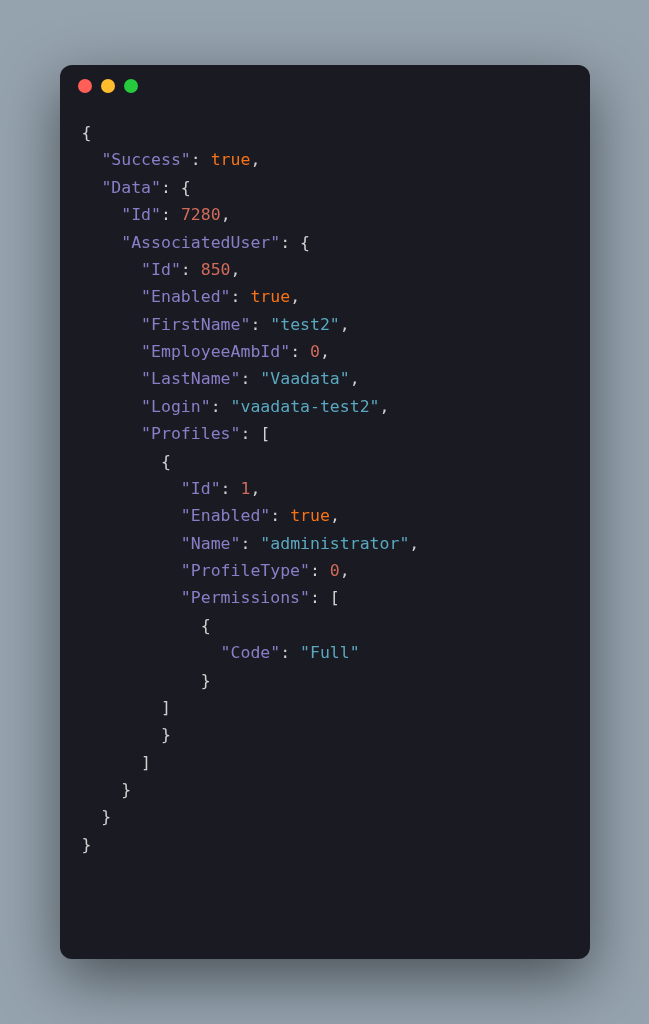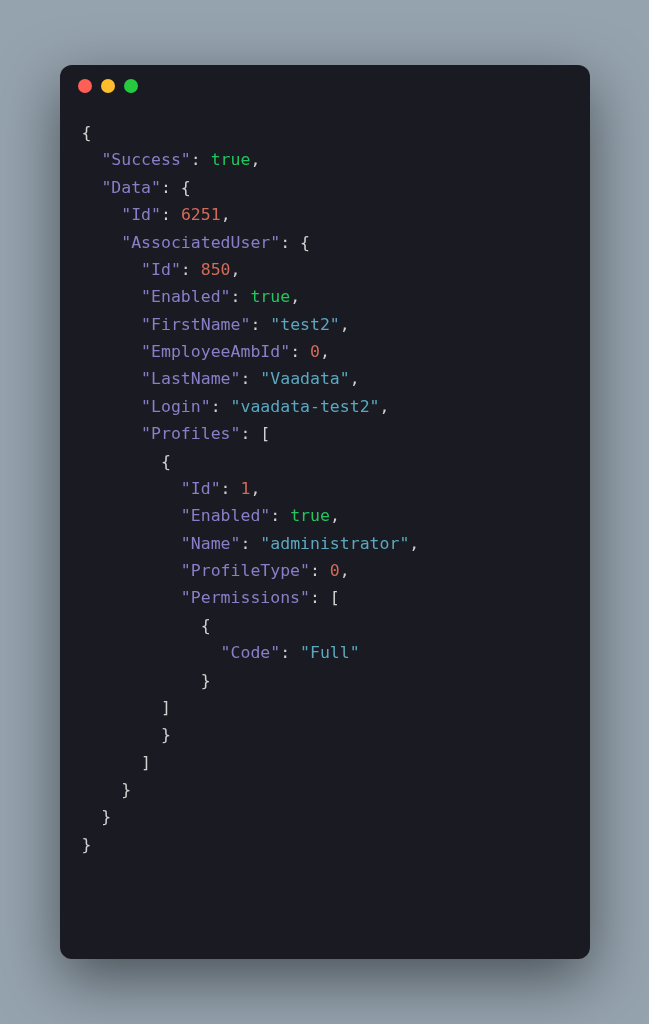--- a/index.html
+++ b/index.html
@@ -38,36 +38,36 @@
   .code {
     padding: 12px 22px 22px 22px;
     font-size: 16.5px;
     line-height: 1.66;
     white-space: pre;
     color: #cfcfcf;
   }
   .p  { color: #d0d0d0; }   
   .k  { color: #8b7ec8; }   
   .n  { color: #d16b5a; }   
-  .b  { color: #22c55e; }   
+  .b  { color: #f97316; }   
   .s  { color: #5aa8c0; }   
 </style>
 </head>
 <body>
 
 <div class="window">
   <div class="titlebar">
     <div class="dot red"></div>
     <div class="dot yellow"></div>
     <div class="dot green"></div>
   </div>
   <div class="code" id="code"><span class="p">{</span>
 <span class="p">  </span><span class="k">"Success"</span><span class="p">: </span><span class="b">true</span><span class="p">,</span>
 <span class="p">  </span><span class="k">"Data"</span><span class="p">: {</span>
-<span class="p">    </span><span class="k">"Id"</span><span class="p">: </span><span class="n">6251</span><span class="p">,</span>
+<span class="p">    </span><span class="k">"Id"</span><span class="p">: </span><span class="n">7280</span><span class="p">,</span>
 <span class="p">    </span><span class="k">"AssociatedUser"</span><span class="p">: {</span>
 <span class="p">      </span><span class="k">"Id"</span><span class="p">: </span><span class="n">850</span><span class="p">,</span>
 <span class="p">      </span><span class="k">"Enabled"</span><span class="p">: </span><span class="b">true</span><span class="p">,</span>
 <span class="p">      </span><span class="k">"FirstName"</span><span class="p">: </span><span class="s">"test2"</span><span class="p">,</span>
 <span class="p">      </span><span class="k">"EmployeeAmbId"</span><span class="p">: </span><span class="n">0</span><span class="p">,</span>
 <span class="p">      </span><span class="k">"LastName"</span><span class="p">: </span><span class="s">"Vaadata"</span><span class="p">,</span>
 <span class="p">      </span><span class="k">"Login"</span><span class="p">: </span><span class="s">"vaadata-test2"</span><span class="p">,</span>
 <span class="p">      </span><span class="k">"Profiles"</span><span class="p">: [</span>
 <span class="p">        {</span>
 <span class="p">          </span><span class="k">"Id"</span><span class="p">: </span><span class="n">1</span><span class="p">,</span>

